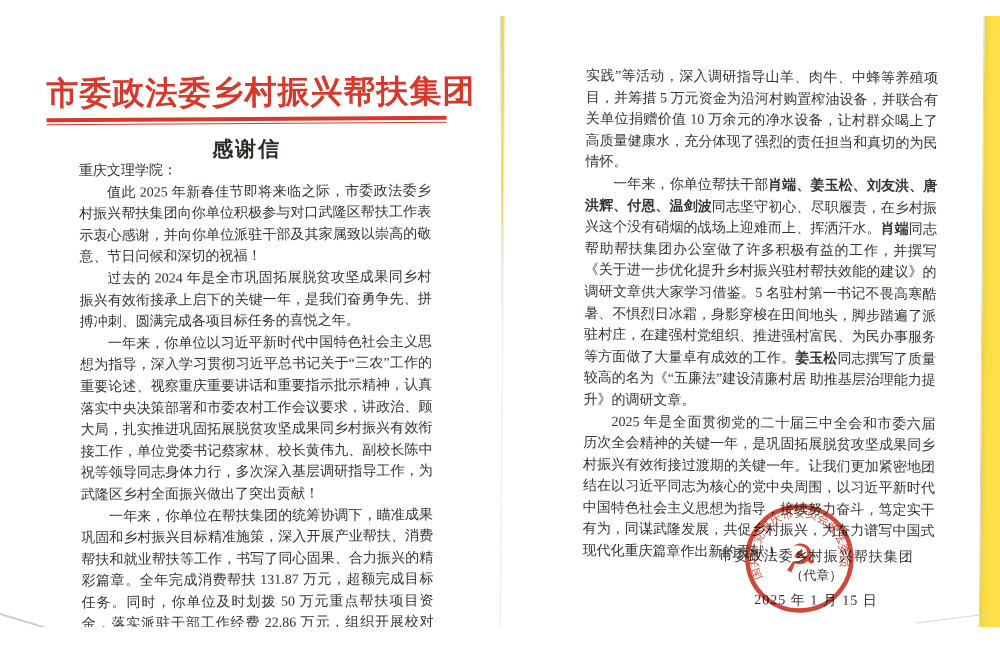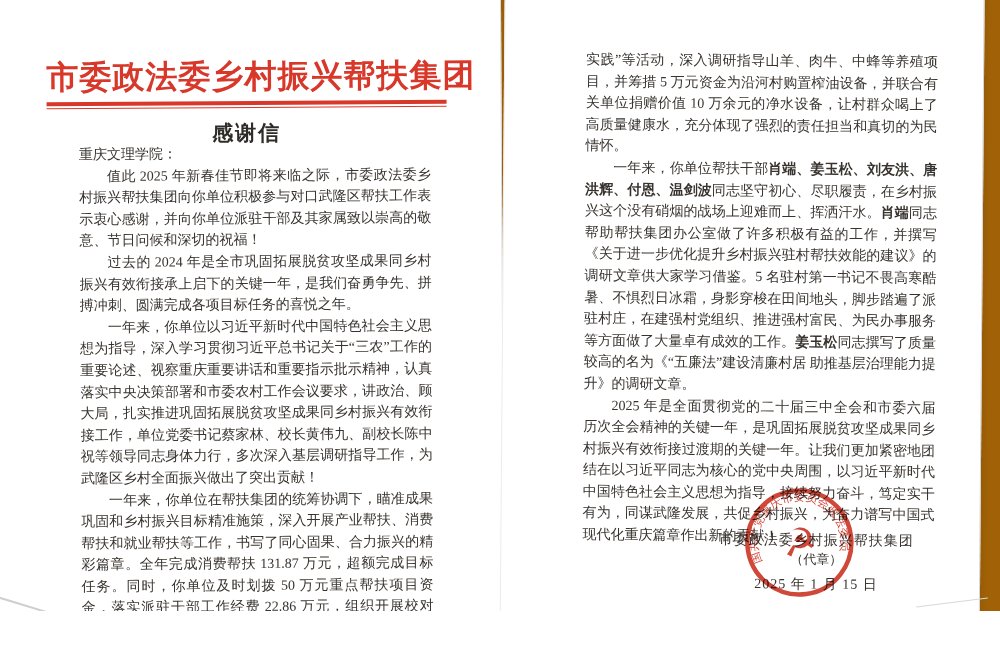--- a/index.html
+++ b/index.html
@@ -1,19 +1,20 @@
 <!DOCTYPE html>
 <html><head>
 <meta charset="utf-8">
 <style>
   html,body { margin:0; padding:0; background:#ffffff; }
   .scan {
     position:relative; width:1000px; height:611px; overflow:hidden;
-    background:#a16207;
+    background:#fde047;
     font-family:"Liberation Serif", serif;
+    margin-top:16px;
   }
   .page {
     position:absolute; top:-6px; height:680px; background:#ffffff;
   }
   .page-1 {
     left:-4px; width:506px;
     transform:rotate(-0.35deg);
     border-right:1px solid #d9d9d9;
     box-shadow:2px 0 4px rgba(0,0,0,0.05);
   }

